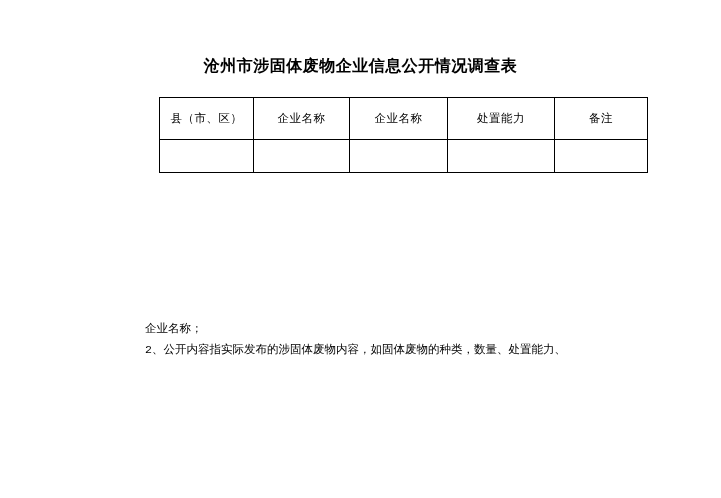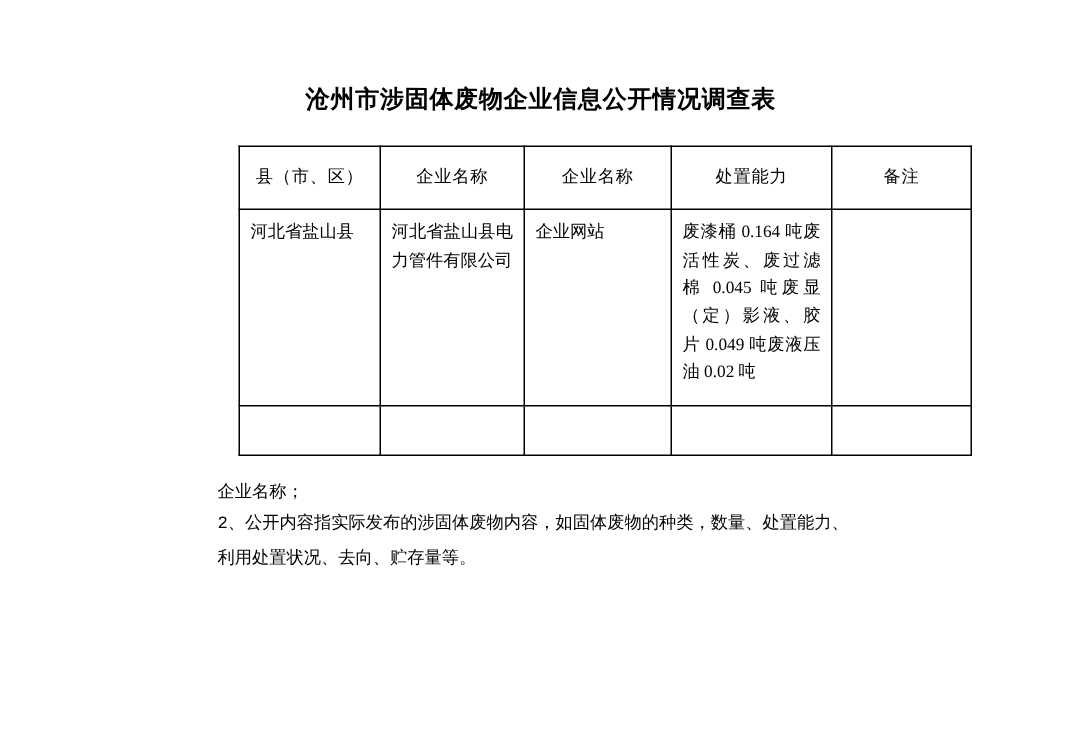--- a/index.html
+++ b/index.html
@@ -120,45 +120,27 @@
       <tr>
         <td>县（市、区）</td>
         <td>企业名称</td>
         <td>企业名称</td>
         <td>处置能力</td>
         <td>备注</td>
       </tr>
     </thead>
     <tbody>
       <tr>
-        <td class="body-cell">
-          <span class="cell-text">河北省盐山县</span>
-        </td>
-        <td class="body-cell">
-          <span class="cell-text">河北省盐山县电力管件有限公司</span>
-        </td>
-        <td class="body-cell">
-          <span class="cell-text center">企业网站</span>
-        </td>
-        <td class="body-cell">
-          <span class="cell-text">废漆桶 0.164 吨废活性炭、废过滤 棉 0.045 吨废显（定）影液、胶 片 0.049 吨废液压油 0.02 吨</span>
-        </td>
-        <td class="body-cell">
-          <span class="cell-text"></span>
-        </td>
-      </tr>
-      <tr>
         <td class="spacer-cell"></td>
         <td class="spacer-cell"></td>
         <td class="spacer-cell"></td>
         <td class="spacer-cell"></td>
         <td class="spacer-cell"></td>
       </tr>
     </tbody>
   </table>
 
   <div class="notes">
     <span class="note-row note-indent-1">企业名称；</span>
     <span class="note-row note-indent-2">2、公开内容指实际发布的涉固体废物内容，如固体废物的种类，数量、处置能力、</span>
-    <span class="note-row note-indent-2">利用处置状况、去向、贮存量等。</span>
   </div>
 
 </div>
 
 </body></html>

